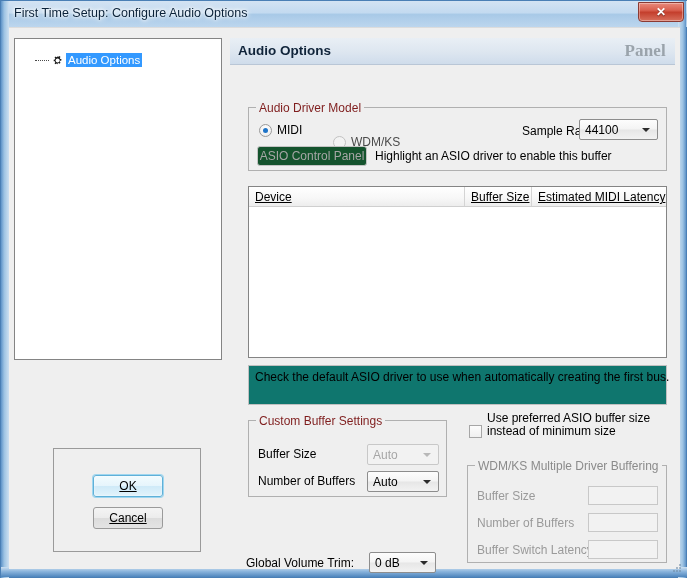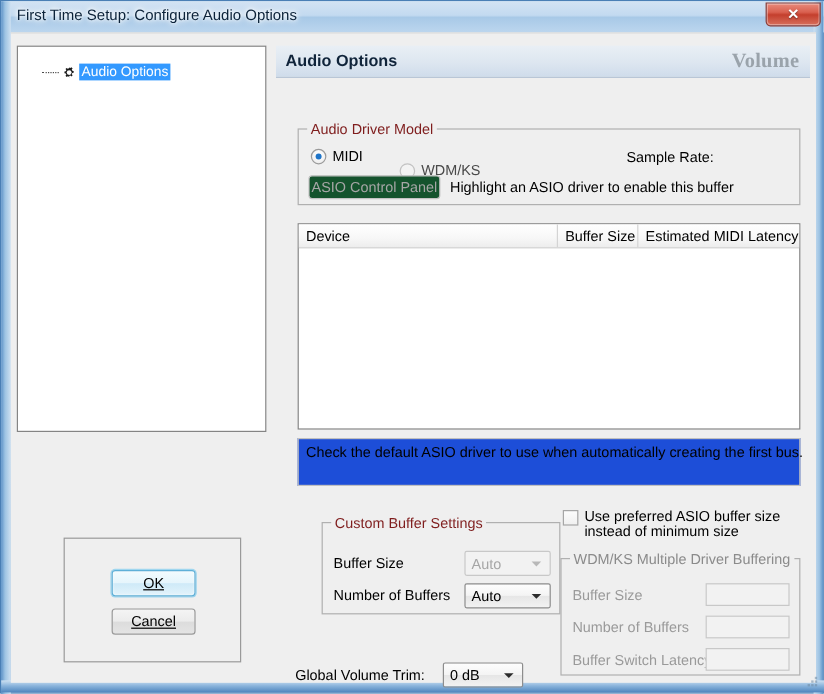--- a/index.html
+++ b/index.html
@@ -199,21 +199,21 @@
     top: -7px; left: 7px;
     background: #efefef;
     padding: 0 3px;
     font-size: 12px;
     color: #7f1d1d;
     white-space: nowrap;
   }
   .groupbox.disabled > .legend { color: #8b8b8b; }
 
   #driver-group { left: 239px; top: 79px; width: 419px; height: 64px; }
-  #custom-buffer-group { left: 239px; top: 407px; width: 199px; height: 77px; margin-left: 20px; }
+  #custom-buffer-group { left: 239px; top: 392px; width: 199px; height: 77px; }
   #wdm-group { left: 458px; top: 437px; width: 200px; height: 98px; }
 
   
   .radio-row { position: absolute; display: flex; align-items: center; }
   .radio {
     width: 13px; height: 13px;
     border-radius: 50%;
     box-sizing: border-box;
     margin-right: 5px;
     border: 1px solid #9a9a9a;
@@ -300,24 +300,24 @@
 
   .field-label { position: absolute; font-size: 12px; color: #000; }
   .field-label.dim { color: #9a9a9a; }
   #lbl-buffer-size { left: 9px; top: 26px; }
   #lbl-num-buffers { left: 9px; top: 53px; }
   #global-trim-label { position: absolute; left: 237px; top: 528px; font-size: 12px; }
 
   
   #use-preferred-row {
     position: absolute;
-    left: 460px; top: 396px;
+    left: 460px; top: 384px;
     width: 200px;
     display: flex;
-    align-items: flex-start;
+    align-items: flex-end;
   }
   #use-preferred-box {
     width: 13px; height: 13px;
     box-sizing: border-box;
     border: 1px solid #a6a6a6;
     background: linear-gradient(to bottom, #fcfcfc, #f0f0f0);
     margin-right: 5px;
     margin-top: 1px;
     flex: 0 0 auto;
   }
@@ -361,32 +361,33 @@
     display: flex;
   }
   .col-head {
     position: relative;
     font-size: 12px;
     color: #000;
     padding: 3px 0 0 6px;
     box-sizing: border-box;
     border-right: 1px solid #d4d4d4;
     white-space: nowrap;
+    text-decoration: underline;
   }
   .col-head:last-child { border-right: none; }
   #col-device { width: 216px; }
   #col-buffer { width: 67px; }
   #col-latency { width: 133px; }
 
   
   #info-box {
     position: absolute;
     left: 239px; top: 337px;
     width: 419px; height: 40px;
-    background: #1d4ed8;
+    background: #0f766e;
     border: 1px solid #c0c0c0;
     box-sizing: border-box;
   }
   #info-text {
     position: absolute;
     left: 6px; top: 4px;
     font-size: 12px;
     color: #000;
     white-space: nowrap;
   }
@@ -429,37 +430,41 @@
       </div>
     </div>
 
     <div id="button-panel">
       <div id="ok-button" class="winbtn">OK</div>
       <div id="cancel-button" class="winbtn">Cancel</div>
     </div>
 
     <div id="content-header">
       <div id="content-title">Audio Options</div>
-      <div id="brand-label">Volume</div>
+      <div id="brand-label">Panel</div>
     </div>
 
     <div class="groupbox" id="driver-group">
       <div class="legend">Audio Driver Model</div>
 
       <div class="radio-row" id="radio-asio">
         <span class="radio checked"></span>
         <span class="radio-label">MIDI</span>
       </div>
 
       <div class="radio-row" id="radio-wdmks">
         <span class="radio dim"></span>
         <span class="radio-label dim">WDM/KS</span>
       </div>
 
       <div id="sample-rate-label">Sample Rate:</div>
+      <div class="combo" id="sample-rate-combo">
+        <span class="value">44100</span>
+        <span class="arrow"></span>
+      </div>
 
       <div id="asio-control-panel">ASIO Control Panel</div>
       <div id="asio-hint">Highlight an ASIO driver to enable this buffer</div>
     </div>
 
     <div id="device-list">
       <div id="device-header">
         <div class="col-head" id="col-device">Device</div>
         <div class="col-head" id="col-buffer">Buffer Size</div>
         <div class="col-head" id="col-latency">Estimated MIDI Latency</div>

